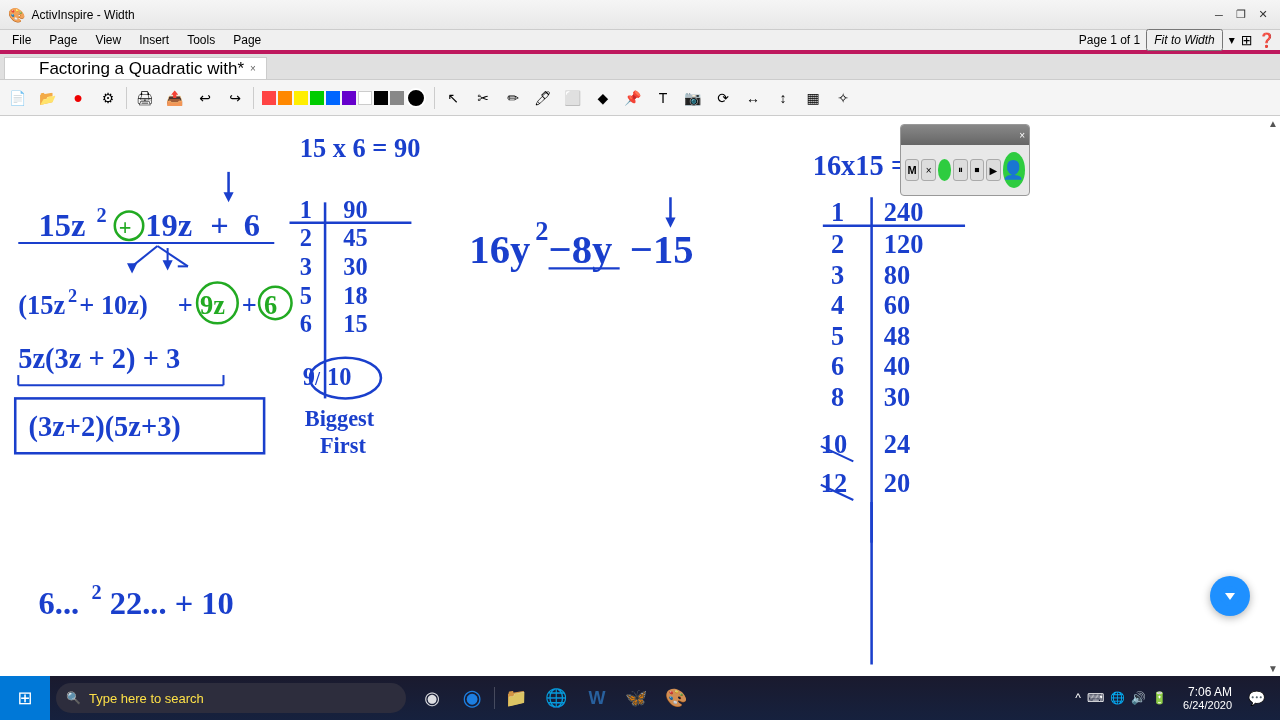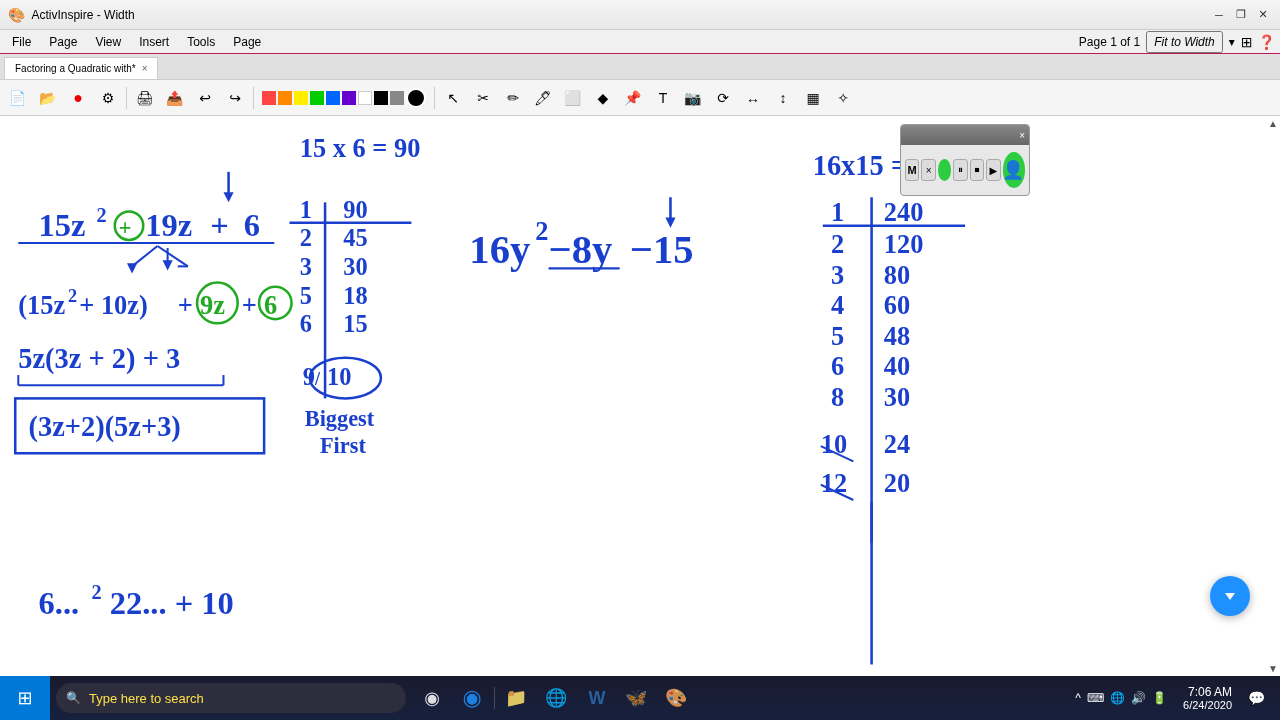--- a/index.html
+++ b/index.html
@@ -24,21 +24,21 @@
       background: transparent; border: none;
     }
 
     
     #menu-bar {
       height: 24px;
       background: #f0f0f0;
       display: flex;
       align-items: center;
       padding: 0 4px;
-      border-bottom: 1px solid #be185d;
+      border-bottom: 4px solid #be185d;
       gap: 2px;
     }
     .menu-item {
       padding: 2px 8px;
       font-size: 12px;
       cursor: pointer;
       border-radius: 2px;
     }
 
     
@@ -263,21 +263,21 @@
     <span style="font-size:12px;">Page 1 of 1</span>
     <button style="font-size:12px; padding:2px 6px; cursor:pointer;font-style:italic;">Fit to Width</button>
     <span style="font-size:12px; cursor:pointer;">▾</span>
     <span style="font-size:14px; cursor:pointer;">⊞</span>
     <span style="font-size:14px; cursor:pointer;">❓</span>
   </div>
 </div>
 
 <div id="doc-tab-bar">
   <div class="doc-tab">
-    <span style="font-size:10px;">Factoring a Quadratic with*</span>
+    <span style="font-size:17px;margin-left:24px;">Factoring a Quadratic with*</span>
     <span class="doc-tab-close">×</span>
   </div>
 </div>
 
 <div id="toolbar">
   <div class="tb-btn">📄</div>
   <div class="tb-btn">📂</div>
   <div class="tb-btn" style="font-size:16px; color:#e00;">●</div>
   <div class="tb-btn">⚙</div>
   <div class="tb-sep"></div>

